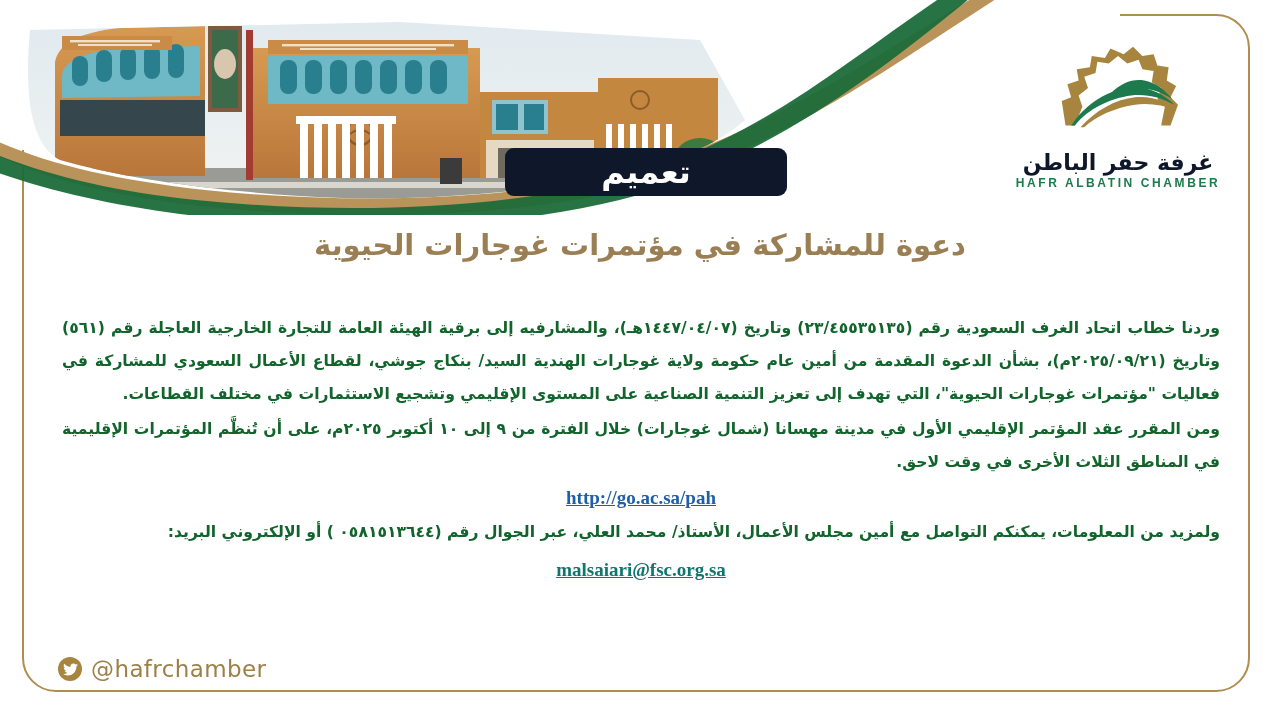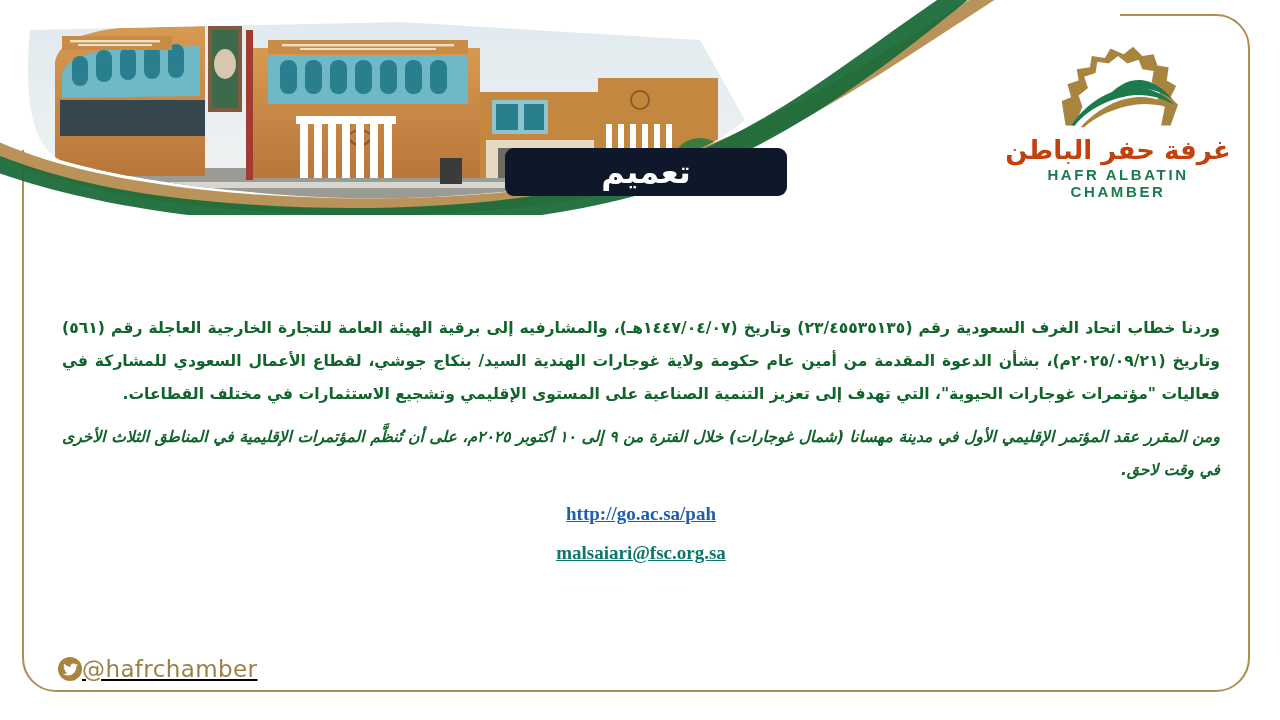--- a/index.html
+++ b/index.html
@@ -76,31 +76,31 @@
     text-align: center;
   }
   .logo-mark {
     width: 150px;
     height: 96px;
     margin: 0 auto;
     display: block;
   }
   .logo-ar {
     font-family: "DejaVu Sans", sans-serif;
-    font-size: 26px;
-    font-weight: bold;
-    color: #c2410c;
+    font-size: 22px;
+    font-weight: bold;
+    color: #0f172a;
     letter-spacing: 1px;
     line-height: 1.1;
-    margin-top: 2px;
+    margin-top: 17px;
     direction: rtl;
   }
   .logo-en {
     font-family: "Liberation Sans", sans-serif;
-    font-size: 15px;
+    font-size: 12px;
     font-weight: bold;
     color: #1d7a4d;
     letter-spacing: 2.6px;
     direction: ltr;
     margin-top: 1px;
   }
 
   
   .badge {
     position: absolute;
@@ -142,27 +142,27 @@
     width: 1158px;
     direction: rtl;
     text-align: justify;
     color: #11642b;
     font-family: "DejaVu Sans", sans-serif;
     font-size: 15.6px;
     font-weight: bold;
     line-height: 33px;
   }
   .para { margin: 0 0 0 0; }
-  .para.p2 { margin-top: 10px; font-style: italic; }
+  .para.p2 { margin-top: 2px; }
   .para.center { text-align: center; }
 
   .link-line {
     text-align: center;
     direction: ltr;
-    margin-top: 10px;
+    margin-top: 2px;
   }
   .link {
     font-family: "Liberation Serif", serif;
     font-size: 19px;
     font-weight: bold;
     color: #1f5fa8;
     text-decoration: underline;
     cursor: pointer;
     direction: ltr;
     display: inline-block;
@@ -183,22 +183,22 @@
     display: inline-block;
   }
 
   
   .social {
     position: absolute;
     left: 58px;
     bottom: 38px;
     display: flex;
     align-items: center;
-    direction: ltr;
-    text-decoration: underline;
+    gap: 9px;
+    direction: ltr;
   }
   .tw-icon {
     width: 24px;
     height: 24px;
     border-radius: 50%;
     background: #a8853f;
     display: flex;
     align-items: center;
     justify-content: center;
   }
@@ -369,27 +369,29 @@
                C 128 70 112 68 98 70 C 78 73 56 82 44 94 Z" fill="#a8853f"></path>
       <path d="M 72 58 C 84 46 96 42 108 44 C 120 46 130 54 138 64
                C 126 56 114 52 102 53 C 90 54 80 56 72 58 Z" fill="#1d7a4d"></path>
     </svg>
     <div class="logo-ar">غرفة حفر الباطن</div>
     <div class="logo-en">HAFR ALBATIN CHAMBER</div>
   </div>
 
   <div class="badge">تعميم</div>
 
+  <div class="doc-title">دعوة للمشاركة في مؤتمرات غوجارات الحيوية</div>
 
   <div class="body-copy">
     <p class="para p1">وردنا خطاب اتحاد الغرف السعودية رقم (٢٣/٤٥٥٣٥١٣٥) وتاريخ (١٤٤٧/٠٤/٠٧هـ)، والمشارفيه إلى برقية الهيئة العامة للتجارة الخارجية العاجلة رقم (٥٦١) وتاريخ (٢٠٢٥/٠٩/٢١م)، بشأن الدعوة المقدمة من أمين عام حكومة ولاية غوجارات الهندية السيد/ بنكاج جوشي، لقطاع الأعمال السعودي للمشاركة في فعاليات "مؤتمرات غوجارات الحيوية"، التي تهدف إلى تعزيز التنمية الصناعية على المستوى الإقليمي وتشجيع الاستثمارات في مختلف القطاعات.</p>
     <p class="para p2">ومن المقرر عقد المؤتمر الإقليمي الأول في مدينة مهسانا (شمال غوجارات) خلال الفترة من ٩ إلى ١٠ أكتوبر ٢٠٢٥م، على أن تُنظَّم المؤتمرات الإقليمية في المناطق الثلاث الأخرى في وقت لاحق.</p>
     <div class="link-line">
       <a class="link" href="#">http://go.ac.sa/pah</a>
     </div>
+    <p class="para">ولمزيد من المعلومات، يمكنكم التواصل مع أمين مجلس الأعمال، الأستاذ/ محمد العلي، عبر الجوال رقم (٠٥٨١٥١٣٦٤٤ ) أو الإلكتروني البريد:</p>
     <div class="email-line">
       <a class="email" href="#">malsaiari@fsc.org.sa</a>
     </div>
   </div>
 
   <div class="social">
     <span class="tw-icon">
       <svg width="15" height="13" viewBox="0 0 24 20" xmlns="http://www.w3.org/2000/svg">
         <path d="M24 2.6a9.6 9.6 0 0 1-2.8.8A4.9 4.9 0 0 0 23.3.7a9.7 9.7 0 0 1-3.1 1.2A4.9 4.9 0 0 0 11.9 6a13.9 13.9 0 0 1-10-5.1 4.9 4.9 0 0 0 1.5 6.5A4.8 4.8 0 0 1 1 6.8v.1a4.9 4.9 0 0 0 3.9 4.8 4.9 4.9 0 0 1-2.2.1 4.9 4.9 0 0 0 4.6 3.4A9.9 9.9 0 0 1 0 17.3a13.9 13.9 0 0 0 7.5 2.2c9.1 0 14-7.5 14-14v-.6A9.9 9.9 0 0 0 24 2.6z" fill="#ffffff"></path>
       </svg>

